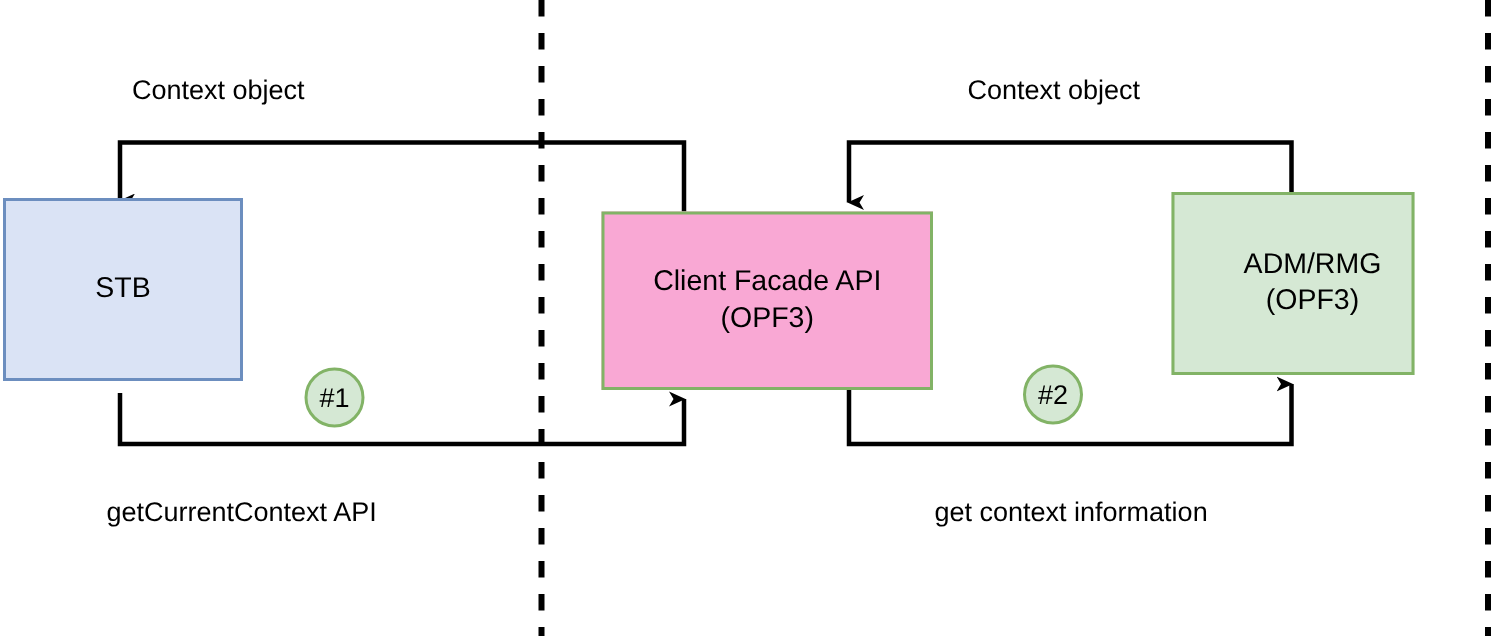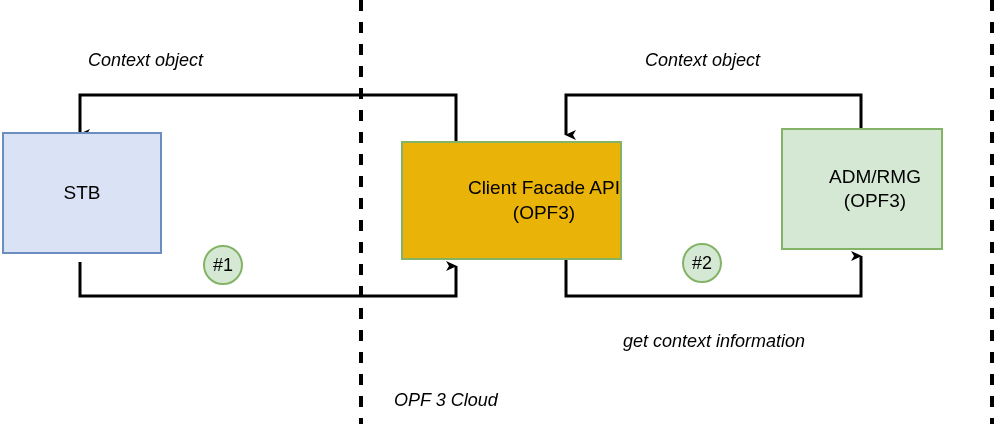--- a/index.html
+++ b/index.html
@@ -42,23 +42,22 @@
     width: 160px;
     height: 122px;
     background: #dae3f5;
     border: 2px solid #6c8ebf;
   }
   #node-client-facade {
     left: 401px;
     top: 141px;
     width: 221px;
     height: 119px;
-    background: #eab308;
+    background: #f9a8d4;
     border: 2px solid #82b366;
-    justify-content: flex-end;
   }
   #node-adm-rmg {
     left: 781px;
     top: 128px;
     width: 162px;
     height: 122px;
     background: #d5e8d4;
     border: 2px solid #82b366;
     padding-left: 26px;
   }
@@ -76,21 +75,20 @@
     font-size: 18px;
     color: #000000;
   }
   #badge-1 { left: 203px; top: 245px; }
   #badge-2 { left: 682px; top: 243px; }
   .edge-label {
     position: absolute;
     font-size: 18px;
     color: #000000;
     white-space: nowrap;
-    font-style: italic;
   }
   #label-context-object-left { left: 88px; top: 50px; }
   #label-context-object-right { left: 645px; top: 50px; }
   #label-get-current-context { left: 71px; top: 331px; }
   #label-get-context-information { left: 623px; top: 331px; }
   #label-opf3-cloud { left: 394px; top: 390px; }
 </style>
 </head>
 <body>
 
@@ -137,18 +135,18 @@
   </div>
 
   <div class="badge" id="badge-2">
     <span>#2</span>
   </div>
 
   <div class="edge-label" id="label-context-object-left">Context object</div>
 
   <div class="edge-label" id="label-context-object-right">Context object</div>
 
+  <div class="edge-label" id="label-get-current-context">getCurrentContext API</div>
 
   <div class="edge-label" id="label-get-context-information">get context information</div>
 
-  <div class="edge-label" id="label-opf3-cloud">OPF 3 Cloud</div>
 
 </div>
 
 </body></html>

